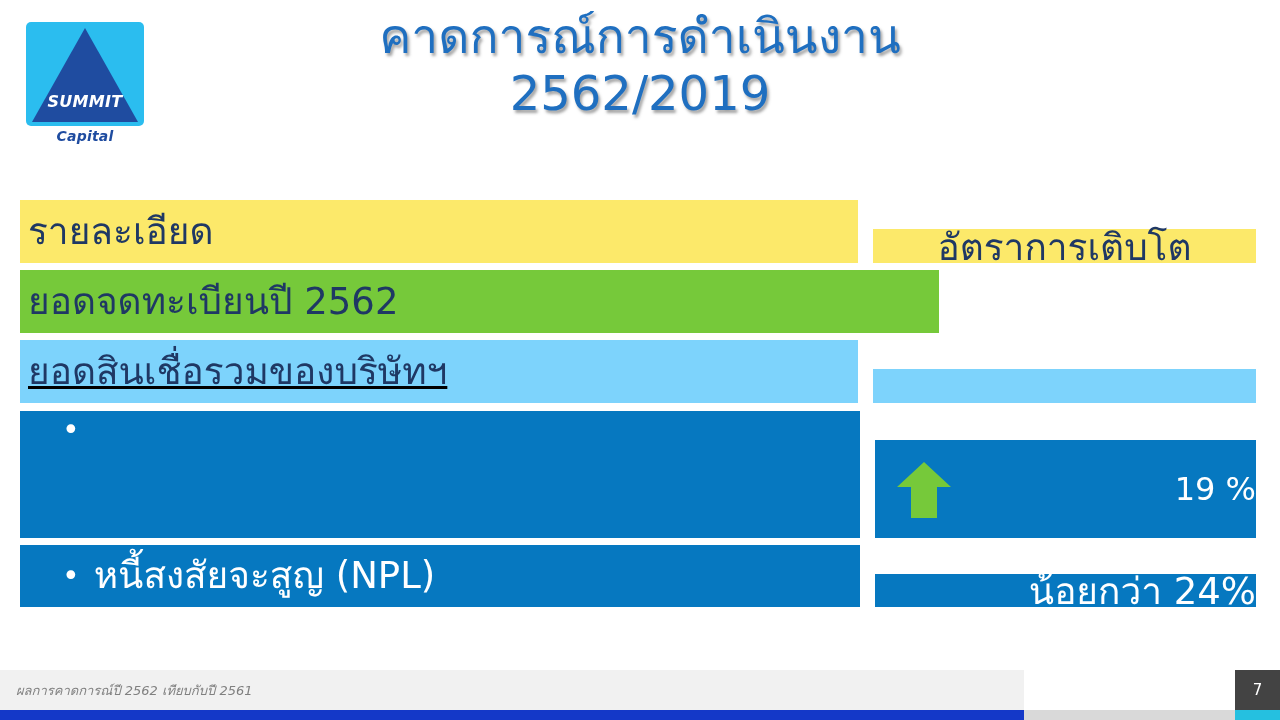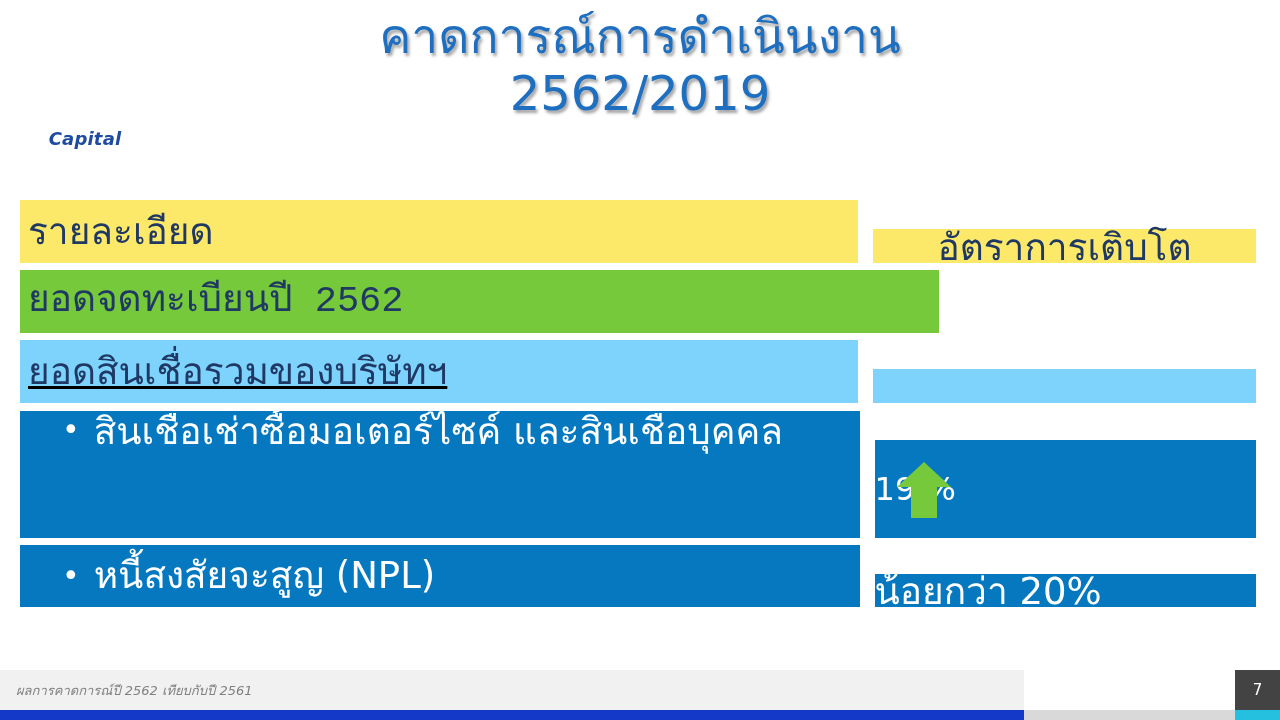--- a/index.html
+++ b/index.html
@@ -52,21 +52,21 @@
     font-style: italic;
     color: #FFFFFF;
     letter-spacing: 0.3px;
   }
   #logo-capital-text {
     position: absolute;
     left: 0;
     top: 106px;
     width: 118px;
     text-align: center;
-    font-size: 18px;
+    font-size: 14px;
     font-weight: bold;
     font-style: italic;
     color: #1F4CA0;
     letter-spacing: 0.2px;
   }
 
   
   #title {
     position: absolute;
     left: 180px;
@@ -100,21 +100,21 @@
     margin-right: 15px;
     box-sizing: border-box;
     display: flex;
     align-items: center;
   }
   .cell-right {
     width: 420px;
     box-sizing: border-box;
     display: flex;
     align-items: center;
-    justify-content: flex-start;
+    justify-content: flex-end;
     position: relative;
     margin-top: 29px;
   }
 
   .lbl {
     font-size: 37px;
     line-height: 1.12;
     color: #1F3864;
     padding-left: 8px;
   }
@@ -158,21 +158,21 @@
 
   
   .arrow {
     position: absolute;
     width: 58px;
     height: 62px;
   }
 
   
   .bg-yellow { background: #FCE96A; }
-  .bg-green  { background: #76C93A; font-family: Liberation Mono, monospace; }
+  .bg-green  { background: #76C93A; }
   .bg-gray   { background: #7dd3fc; text-decoration: underline; }
   .bg-blue   { background: #0678C0; }
 
   
   #row-header   { top: 0px;   height: 63px; }
   #row-register { top: 70px;  height: 63px; }
   #row-total    { top: 140px; height: 63px; }
   #row-loans    { top: 211px; height: 127px; }
   #row-npl      { top: 345px; height: 62px; }
 
@@ -243,20 +243,26 @@
     top: 40px;
     width: 45px;
     height: 10px;
     background: #25C0E0;
   }
 </style>
 </head>
 <body>
 
 <div id="logo">
+  <div id="logo-mark">
+    <svg id="logo-triangle" viewBox="0 0 118 104">
+      <polygon points="59,6 112,100 6,100" fill="#1F4CA0"></polygon>
+    </svg>
+    <div id="logo-summit-text">SUMMIT</div>
+  </div>
   <div id="logo-capital-text">Capital</div>
 </div>
 
 <div id="title">คาดการณ์การดำเนินงาน
 2562/2019</div>
 
 <div id="table">
 
   <div class="row" id="row-header">
     <div class="cell-left bg-yellow">
@@ -278,37 +284,36 @@
       <span class="lbl">ยอดสินเชื่อรวมของบริษัทฯ</span>
     </div>
     <div class="cell-right bg-gray">
       <span class="val-navy"></span>
     </div>
   </div>
 
   <div class="row" id="row-loans">
     <div class="cell-left bg-blue bullet-wrap">
       <span class="bullet-dot">•</span>
-      <span class="lbl-white">สินเชื่อเช่าซื้อมอเตอร์ไซค์ และสินเชื่อบุคคล</span>
     </div>
     <div class="cell-right bg-blue">
       <svg class="arrow" style="left:20px; top:19px;" viewBox="0 0 58 62">
         <polygon points="29,3 56,28 42,28 42,59 16,59 16,28 2,28" fill="#76C93A"></polygon>
       </svg>
       <span class="val-white">19 %</span>
     </div>
   </div>
 
   <div class="row" id="row-npl">
     <div class="cell-left bg-blue bullet-wrap" style="align-items:center;">
       <span class="bullet-dot">•</span>
       <span class="lbl-white">หนี้สงสัยจะสูญ (NPL)</span>
     </div>
     <div class="cell-right bg-blue">
-      <span class="val-white-sm">น้อยกว่า 20%</span>
+      <span class="val-white-sm">น้อยกว่า 24%</span>
     </div>
   </div>
 
 </div>
 
 <div id="footer">
   <div id="footer-band"></div>
   <div id="footer-white"></div>
   <div id="footer-note">ผลการคาดการณ์ปี 2562 เทียบกับปี 2561</div>
   <div id="page-badge">7</div>

